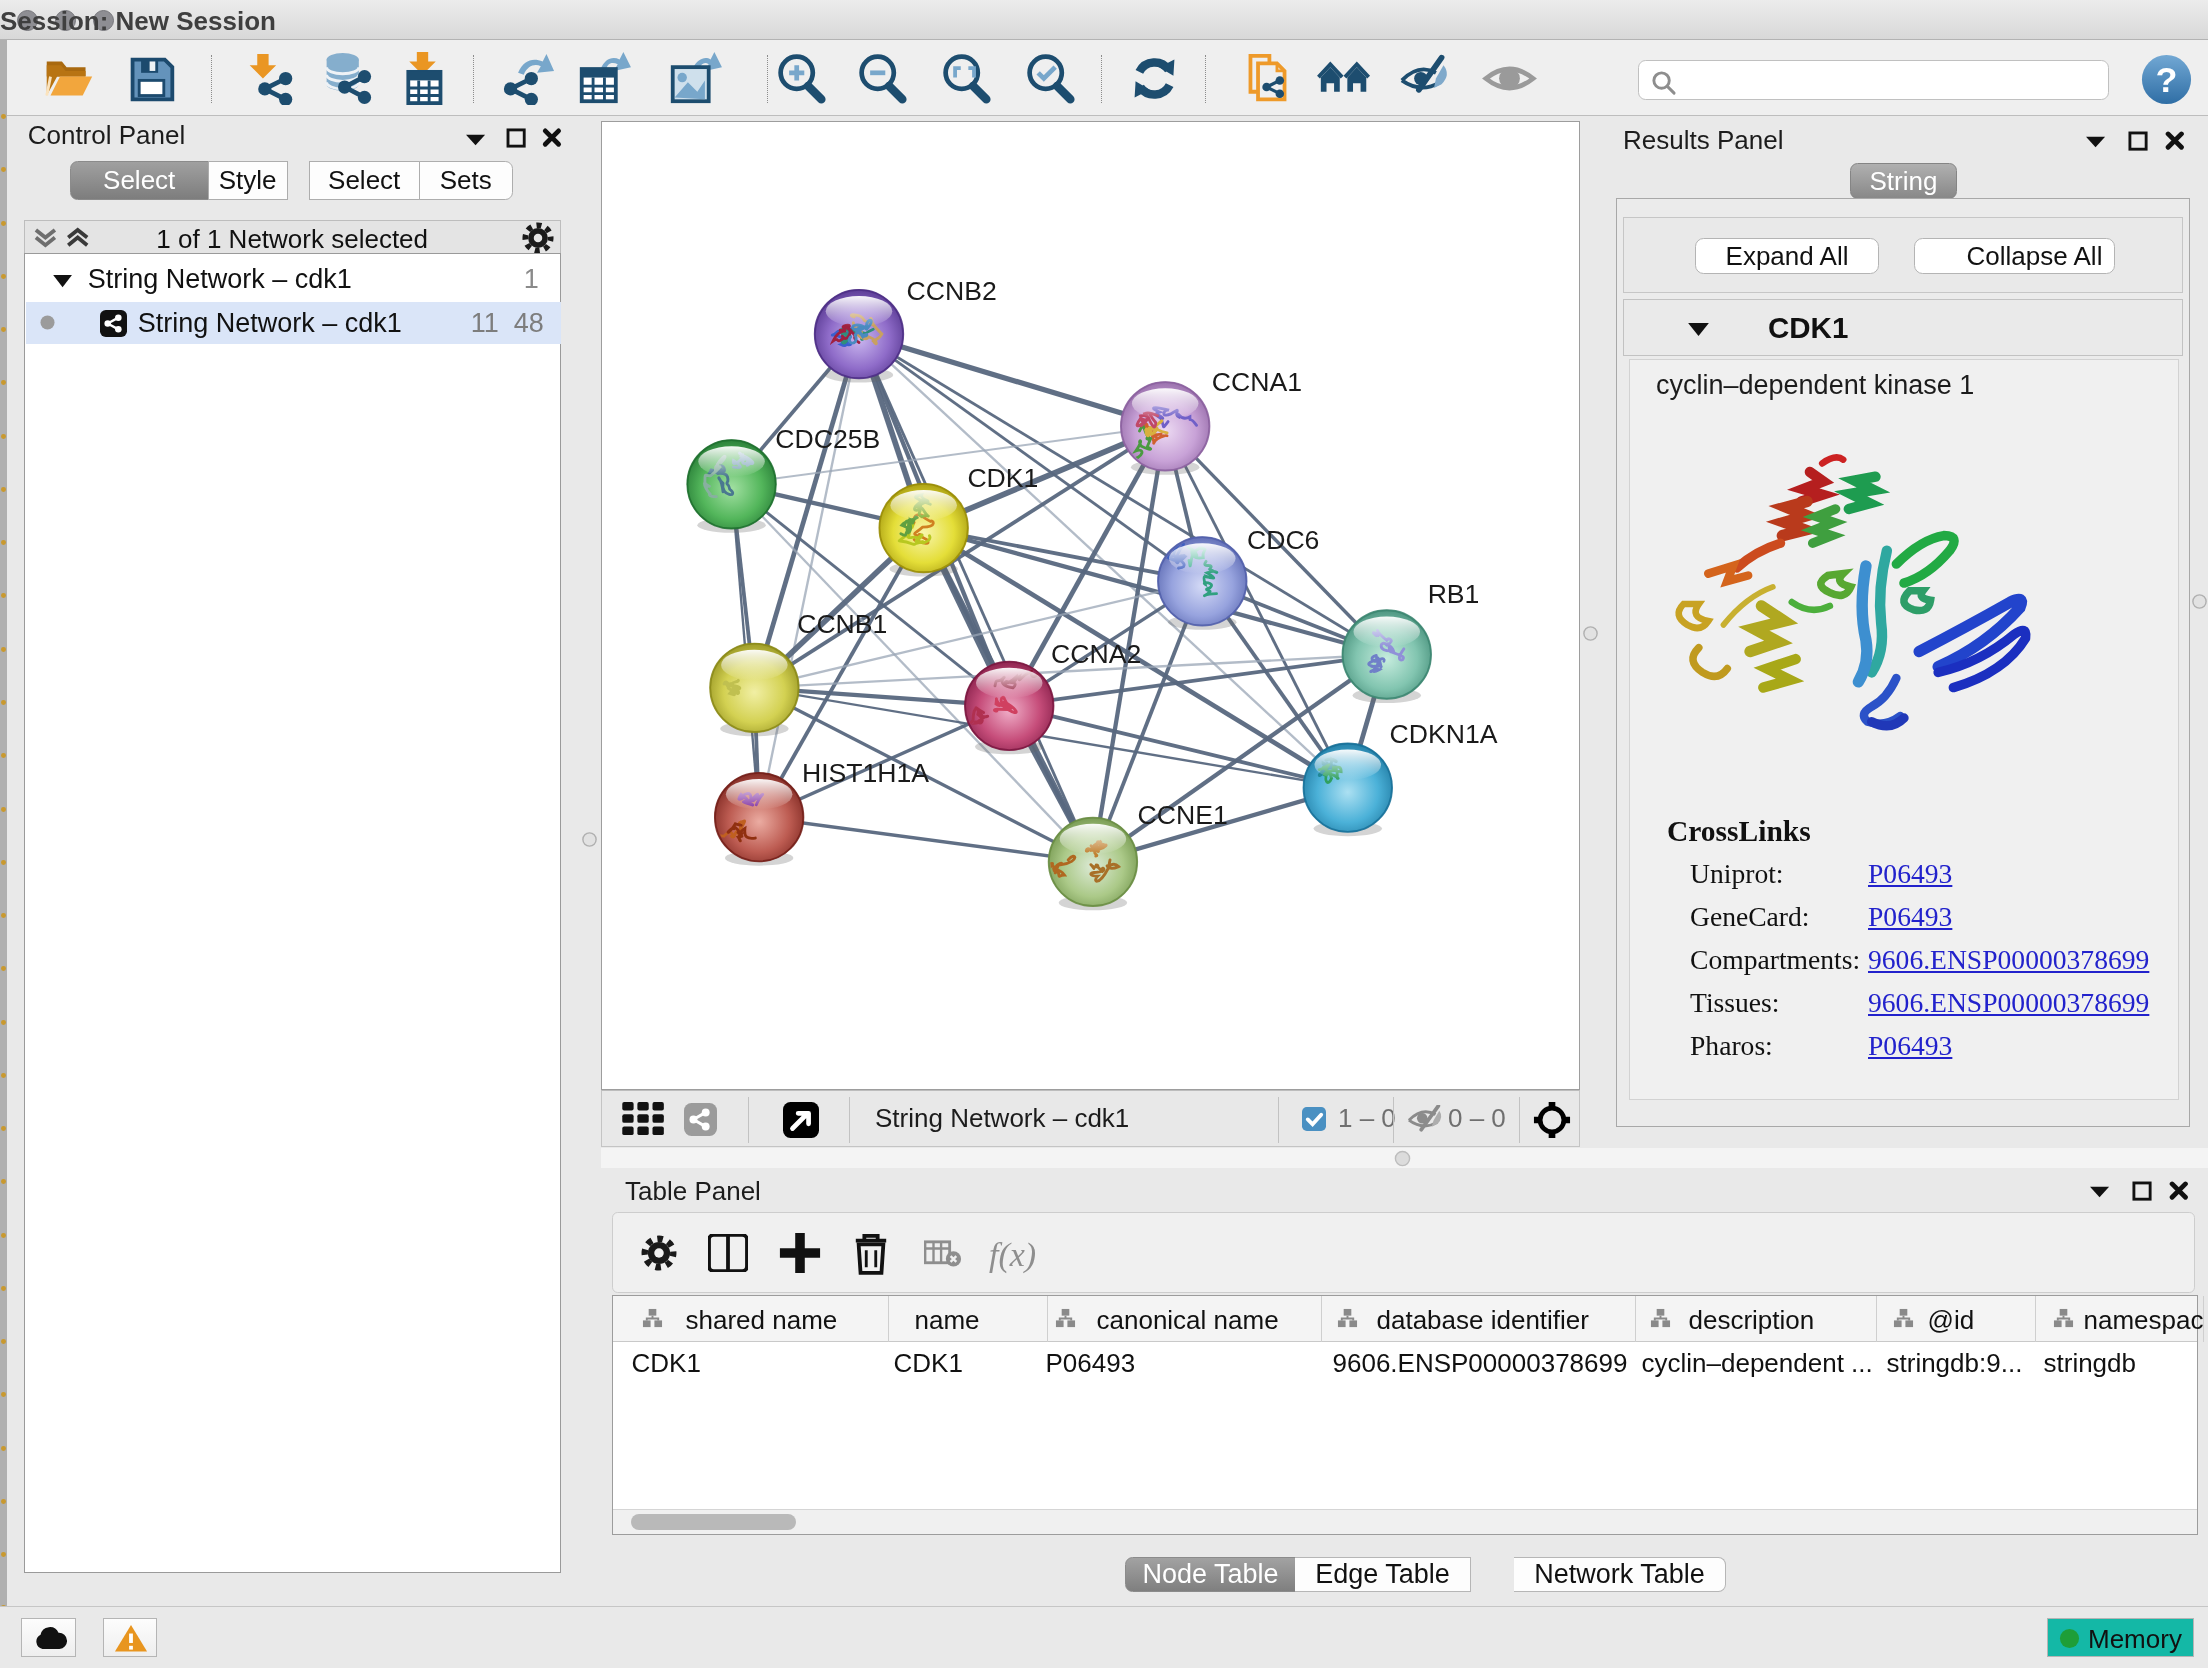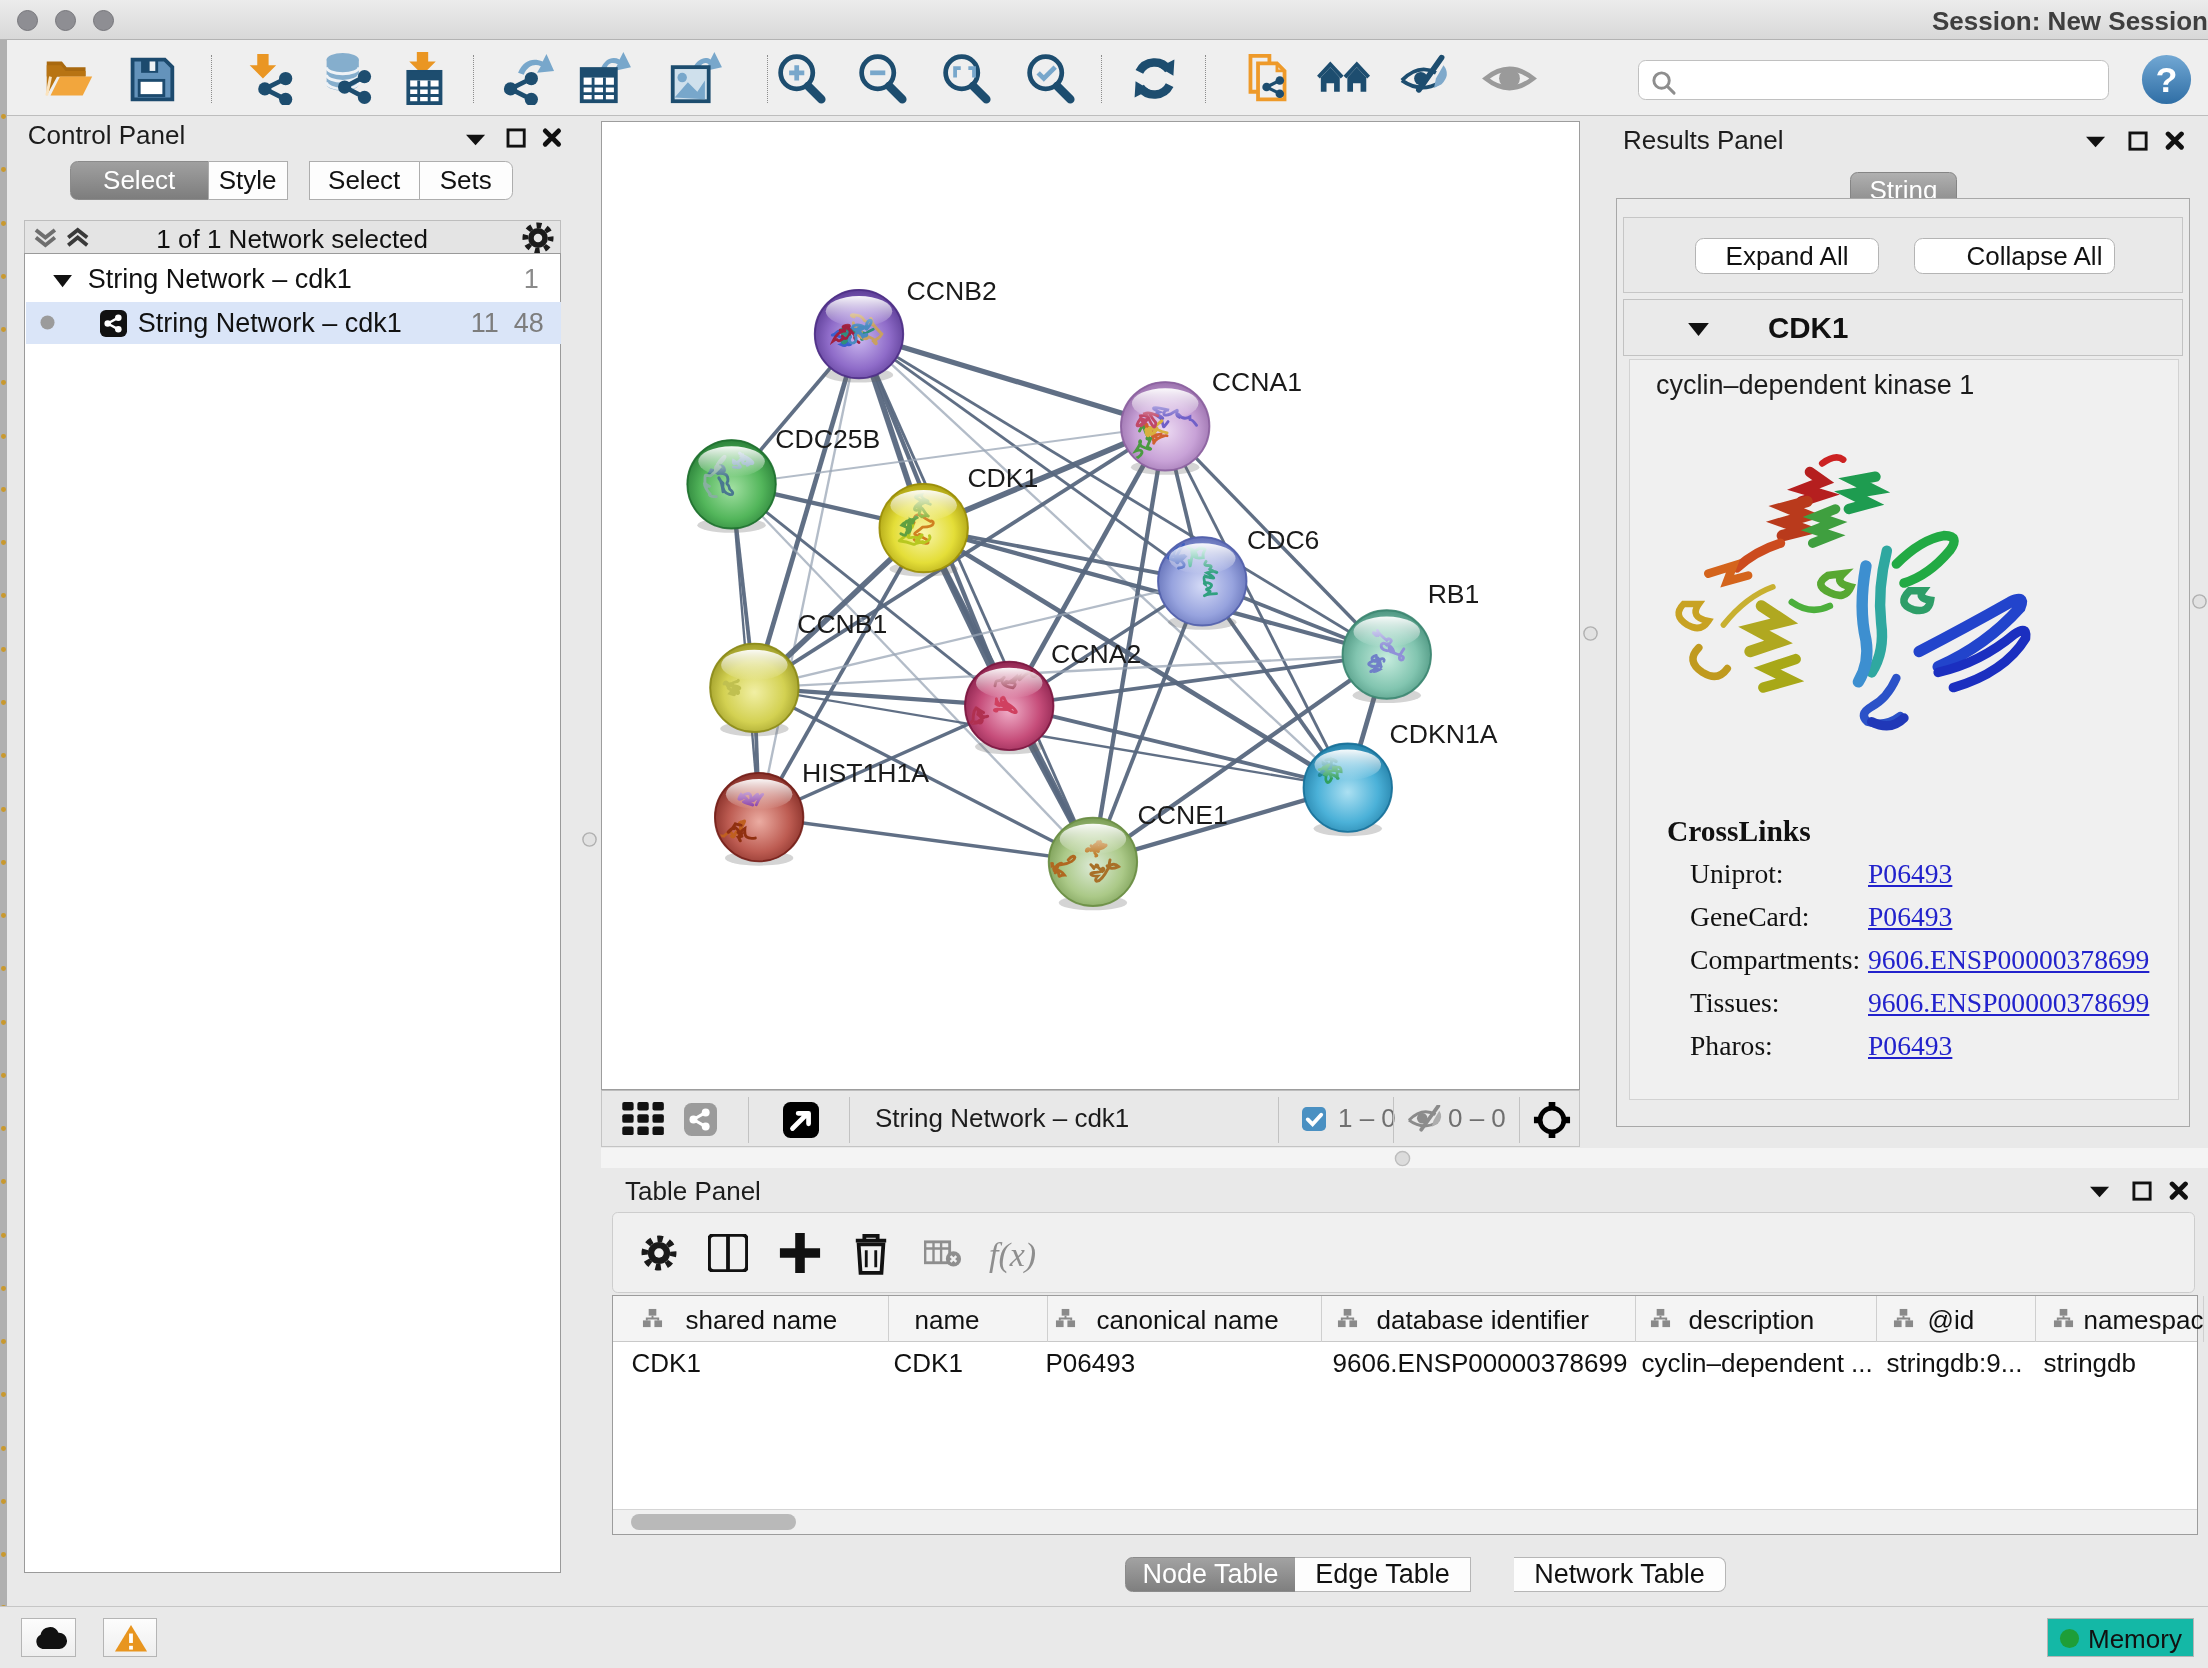--- a/index.html
+++ b/index.html
@@ -4,21 +4,21 @@
 <style>
   * { margin:0; padding:0; box-sizing:border-box; }
   html,body { width:2208px; height:1668px; overflow:hidden; }
   body { font-family:"Liberation Sans", sans-serif; background:#e9e9e9; position:relative; }
   .abs { position:absolute; }
   
   #titlebar { left:0; top:0; width:2208px; height:40px;
     background:linear-gradient(#ececec,#d8d8d8); border-bottom:1px solid #b3b3b3; }
   .tl { position:absolute; top:9.5px; width:21px; height:21px; border-radius:50%;
     background:#8e8e93; border:1px solid #76767b; }
-  #wintitle { position:absolute; left:0; top:5.7px; width:2208px; text-align:right;
+  #wintitle { position:absolute; left:0; top:5.7px; width:2208px; text-align:left;
     font-size:26px; font-weight:bold; color:#3f3f3f; }
   
   #toolbar { left:6.7px; top:40px; width:2202px; height:76px; background:#efefef;
     border-bottom:1px solid #bdbdbd; }
   .tbsep { position:absolute; top:15px; height:48px; width:0;
     border-left:1.9px dotted #8c8c8c; }
   .tbi { position:absolute; top:12.4px; }
   #searchbox { position:absolute; left:1631px; top:20px; width:471px; height:40px;
     background:#fff; border:1.9px solid #c0c0c0; border-radius:7.6px; }
   
@@ -614,21 +614,21 @@
     <circle cx="9" cy="9" r="7.5" fill="#dcdcdc" stroke="#bdbdbd" stroke-width="1.5"></circle>
   </svg>
 </div>
 <div id="rpanel" class="abs">
   <div class="ptitle" style="position:absolute;left:41px;top:8.6px;">Results Panel</div>
   <svg style="position:absolute;left:504px;top:15px" width="105" height="23" viewBox="0 0 110 24">
     <path d="M0 6 L20 6 10 17 z" fill="#111"></path>
     <rect x="46" y="2" width="17" height="17" fill="none" stroke="#111" stroke-width="3"></rect>
     <path d="M86 3 L100 17 M100 3 L86 17" stroke="#111" stroke-width="5" stroke-linecap="round"></path>
   </svg>
-  <div style="position:absolute;left:268px;top:47px;width:107px;height:36px;border-radius:7.6px;border:1px solid #858585;background:linear-gradient(#b0b0b0,#888888);color:#fff;font-size:26px;text-align:center;line-height:34px;margin-top:9px;">String</div>
+  <div style="position:absolute;left:268px;top:47px;width:107px;height:36px;border-radius:7.6px;border:1px solid #858585;background:linear-gradient(#b0b0b0,#888888);color:#fff;font-size:26px;text-align:center;line-height:34px;">String</div>
   <div style="position:absolute;left:34px;top:82px;width:574px;height:929px;background:#ebebeb;border:1px solid #a8a8a8;"></div>
   <div style="position:absolute;left:41px;top:101px;width:560px;height:76px;background:#e9e9e9;border:1px solid #c6c6c6;">
     <div style="position:absolute;left:71px;top:20px;width:184px;height:36px;background:#fff;border:1px solid #b4b4b4;border-radius:8.6px;font-size:26px;text-align:center;line-height:34px;color:#111;">Expand All</div>
     <div style="position:absolute;left:290px;top:20px;width:201px;height:36px;background:#fff;border:1px solid #b4b4b4;border-radius:8.6px;font-size:26px;text-align:center;line-height:34px;color:#111;padding-left:40px;">Collapse All</div>
   </div>
   <div style="position:absolute;left:41px;top:183px;width:560px;height:57px;background:#eaeaea;border:1px solid #c2c2c2;">
     <svg style="position:absolute;left:63px;top:21px" width="23" height="17" viewBox="0 0 24 18">
         <path d="M1 2 h22 L12 16 z" fill="#111"></path>
       </svg>
     <div style="position:absolute;left:144px;top:10.5px;font-size:29.5px;font-weight:bold;color:#111;">CDK1</div>

